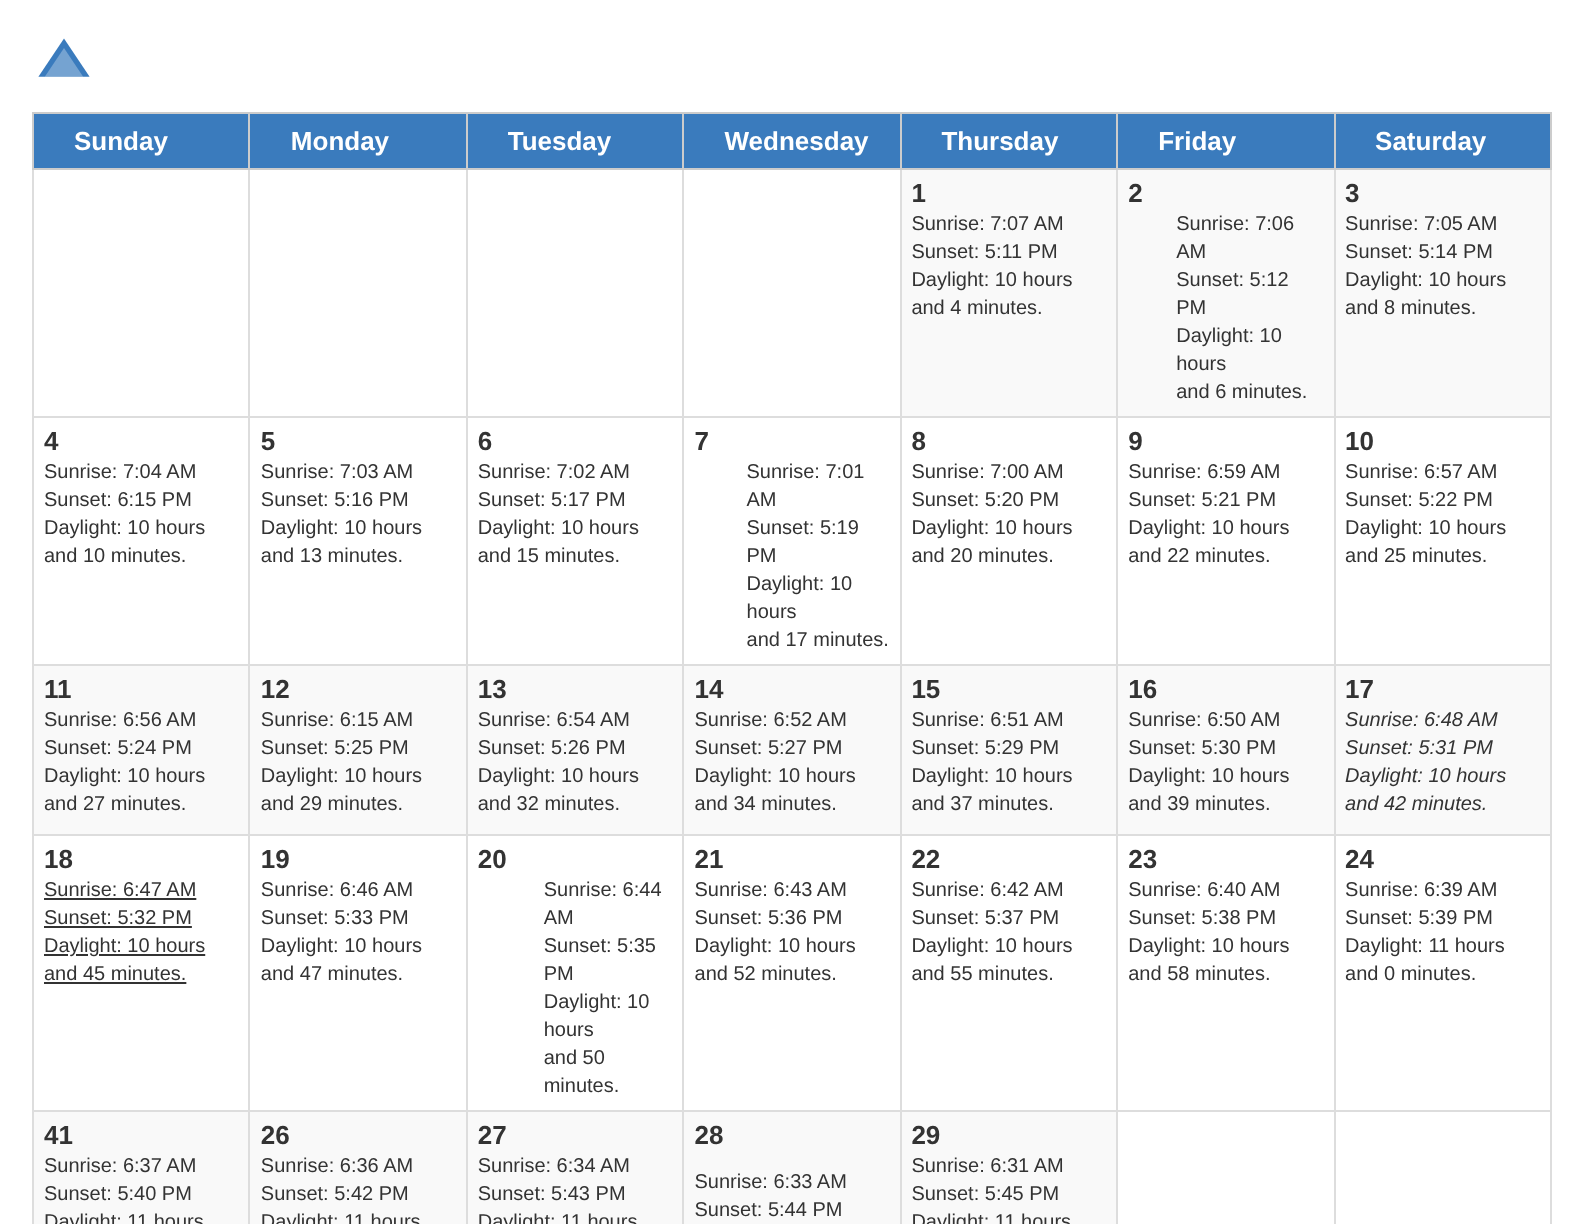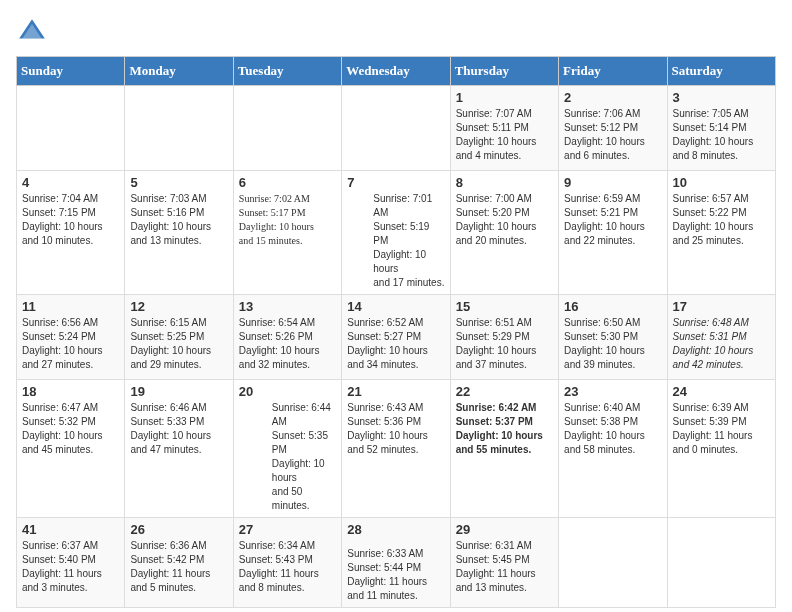--- a/index.html
+++ b/index.html
@@ -51,26 +51,25 @@
     table {
       width: 100%;
       border-collapse: collapse;
       table-layout: fixed;
     }
     thead tr {
       background-color: #3a7bbd;
       color: #fff;
     }
     thead th {
-      padding: 6px 4px;
+      padding: 6px 20px;
       font-size: 13px;
       font-weight: bold;
       border: 1px solid #ccc;
       text-align: left;
-      font-family: Liberation Serif, serif;
     }
     tbody tr {
       vertical-align: top;
     }
     tbody tr:nth-child(odd) {
       background-color: #f9f9f9;
     }
     tbody tr:nth-child(even) {
       background-color: #fff;
     }
@@ -137,51 +136,51 @@
         <td class="empty-cell"></td>
         <td>
           <span class="day-number">1</span>
           <div class="day-info" style="white-space: pre-line;">Sunrise: 7:07 AM
 Sunset: 5:11 PM
 Daylight: 10 hours
 and 4 minutes.</div>
         </td>
         <td>
           <span class="day-number">2</span>
-          <div class="day-info" style="white-space: pre-line;">Sunrise: 7:06 AM
+          <div class="day-info" style="white-space: pre-line; margin-left: 24px;">Sunrise: 7:06 AM
 Sunset: 5:12 PM
 Daylight: 10 hours
 and 6 minutes.</div>
         </td>
         <td>
           <span class="day-number">3</span>
           <div class="day-info" style="white-space: pre-line;">Sunrise: 7:05 AM
 Sunset: 5:14 PM
 Daylight: 10 hours
 and 8 minutes.</div>
         </td>
       </tr>
       <tr>
         <td>
           <span class="day-number">4</span>
           <div class="day-info" style="white-space: pre-line;">Sunrise: 7:04 AM
-Sunset: 7:15 PM
+Sunset: 6:15 PM
 Daylight: 10 hours
 and 10 minutes.</div>
         </td>
         <td>
           <span class="day-number">5</span>
           <div class="day-info" style="white-space: pre-line;">Sunrise: 7:03 AM
 Sunset: 5:16 PM
 Daylight: 10 hours
 and 13 minutes.</div>
         </td>
         <td>
           <span class="day-number">6</span>
-          <div class="day-info" style="white-space: pre-line; font-family: Liberation Serif, serif;">Sunrise: 7:02 AM
+          <div class="day-info" style="white-space: pre-line;">Sunrise: 7:02 AM
 Sunset: 5:17 PM
 Daylight: 10 hours
 and 15 minutes.</div>
         </td>
         <td>
           <span class="day-number">7</span>
           <div class="day-info" style="white-space: pre-line; margin-left: 26px;">Sunrise: 7:01 AM
 Sunset: 5:19 PM
 Daylight: 10 hours
 and 17 minutes.</div>
@@ -255,21 +254,21 @@
           <span class="day-number">17</span>
           <div class="day-info" style="white-space: pre-line; font-style: italic;">Sunrise: 6:48 AM
 Sunset: 5:31 PM
 Daylight: 10 hours
 and 42 minutes.</div>
         </td>
       </tr>
       <tr>
         <td>
           <span class="day-number">18</span>
-          <div class="day-info" style="white-space: pre-line;">Sunrise: 6:47 AM
+          <div class="day-info" style="white-space: pre-line; text-decoration: underline;">Sunrise: 6:47 AM
 Sunset: 5:32 PM
 Daylight: 10 hours
 and 45 minutes.</div>
         </td>
         <td>
           <span class="day-number">19</span>
           <div class="day-info" style="white-space: pre-line;">Sunrise: 6:46 AM
 Sunset: 5:33 PM
 Daylight: 10 hours
 and 47 minutes.</div>
@@ -283,21 +282,21 @@
         </td>
         <td>
           <span class="day-number">21</span>
           <div class="day-info" style="white-space: pre-line;">Sunrise: 6:43 AM
 Sunset: 5:36 PM
 Daylight: 10 hours
 and 52 minutes.</div>
         </td>
         <td>
           <span class="day-number">22</span>
-          <div class="day-info" style="white-space: pre-line; font-weight: bold;">Sunrise: 6:42 AM
+          <div class="day-info" style="white-space: pre-line;">Sunrise: 6:42 AM
 Sunset: 5:37 PM
 Daylight: 10 hours
 and 55 minutes.</div>
         </td>
         <td>
           <span class="day-number">23</span>
           <div class="day-info" style="white-space: pre-line;">Sunrise: 6:40 AM
 Sunset: 5:38 PM
 Daylight: 10 hours
 and 58 minutes.</div>

